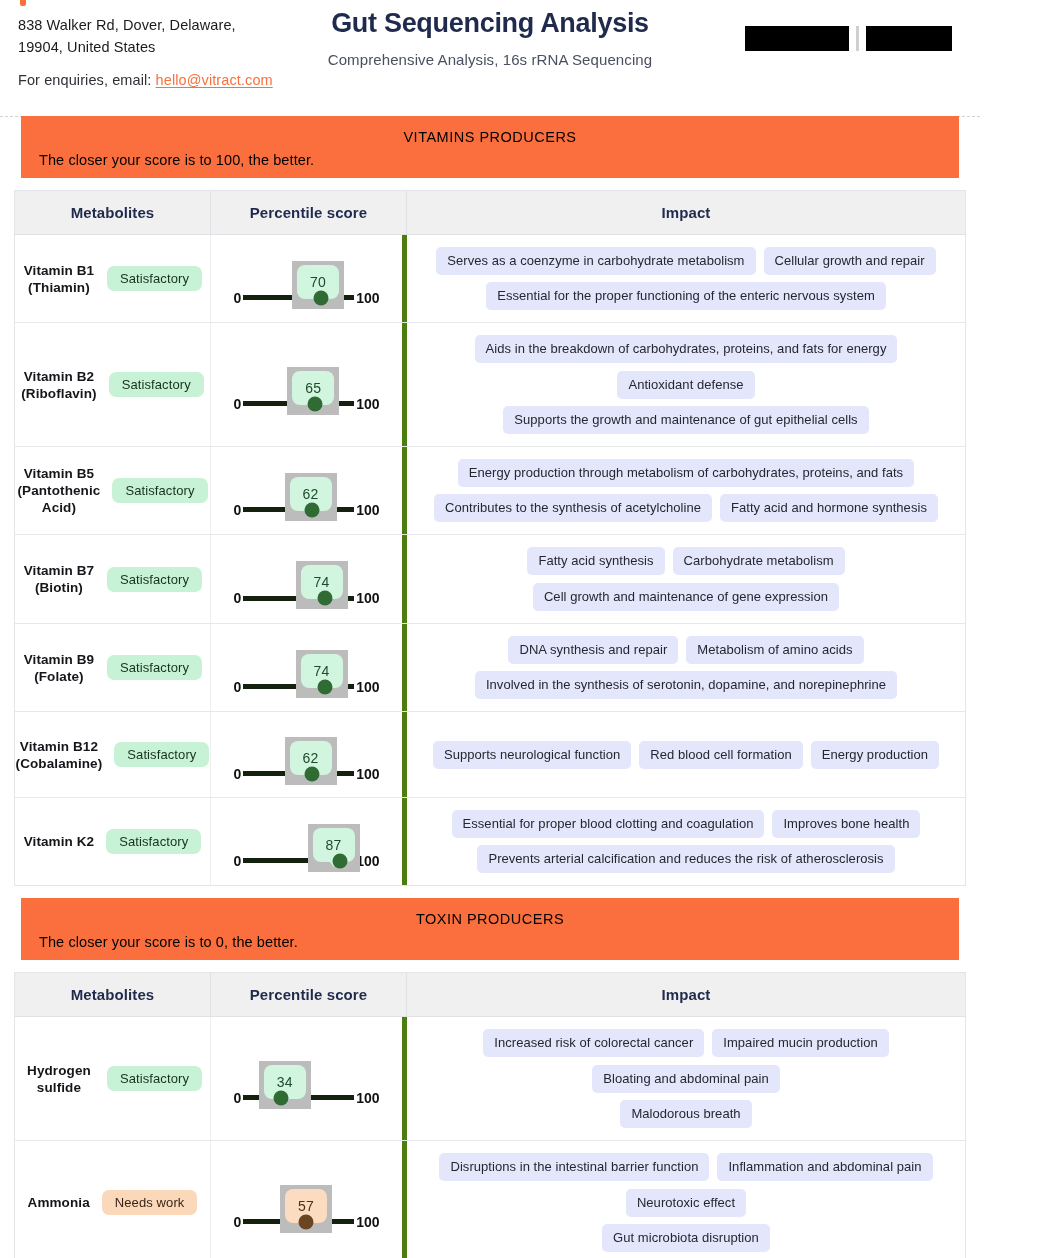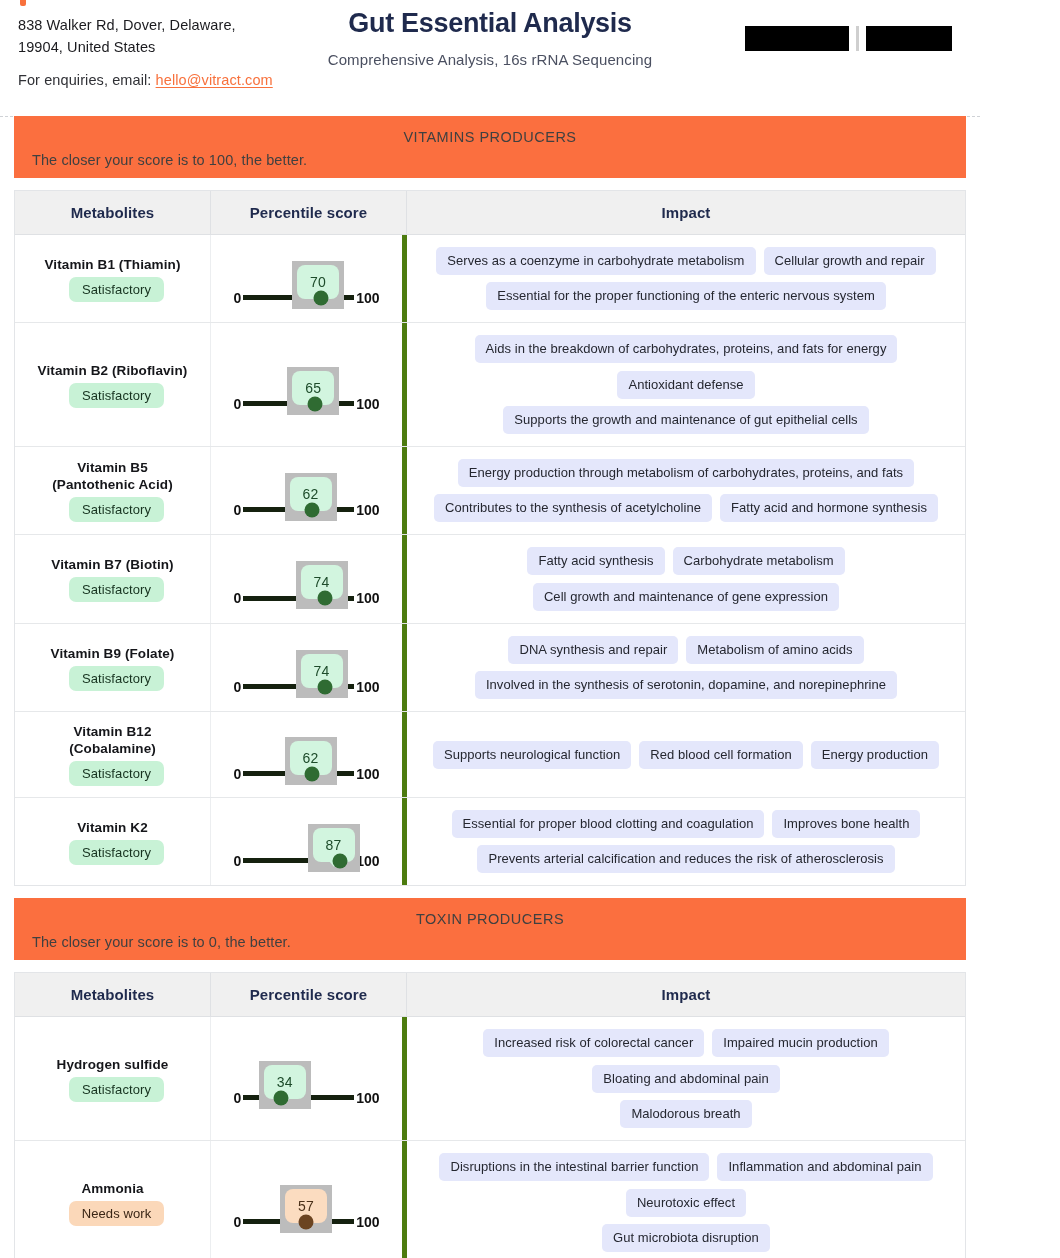--- a/index.html
+++ b/index.html
@@ -79,23 +79,23 @@
   .redact .sep { width: 3px; height: 25px; background: #cfcfcf; margin: 0 7px; }
 
   .divider-dashed {
     position: absolute;
     left: 0; right: 0; top: 116px;
     border-top: 1px dashed #cfd2d6;
   }
 
   
   .banner {
-    margin: 0 14px;
+    margin: 0 21px;
     background: #fb6f3f;
-    color: #404040;
+    color: #000000;
     padding: 10px 18px 12px 18px;
     position: relative;
     height: 62px;
   }
   .banner-title {
     text-align: center;
     font-size: 14.5px;
     letter-spacing: .5px;
     line-height: 22px;
   }
@@ -131,21 +131,21 @@
   .trow {
     display: flex;
     border-bottom: 1px solid #e6e8ea;
     min-height: 86px;
   }
   .trow:last-child { border-bottom: none; }
 
   .c-met {
     width: 196px; flex: 0 0 196px;
     border-right: 1px solid #eceef0;
-    display: flex; flex-direction: column;
+    display: flex; flex-direction: row;
     align-items: center; justify-content: center;
     padding: 10px 8px;
     gap: 4px;
   }
   .met-name {
     font-size: 13.5px;
     font-weight: bold;
     color: #15161a;
     text-align: center;
     line-height: 17px;
@@ -272,21 +272,21 @@
     <div class="orange-tick"></div>
 
     <div class="addr">
       <div>838 Walker Rd, Dover, Delaware,</div>
       <div>19904, United States</div>
     </div>
 
     <div class="enquiry"><span>For enquiries, email: </span><a class="mail" href="#">hello@vitract.com</a></div>
 
     <div class="title-wrap">
-      <div class="title">Gut Essential Analysis</div>
+      <div class="title">Gut Sequencing Analysis</div>
       <div class="subtitle">Comprehensive Analysis, 16s rRNA Sequencing</div>
     </div>
 
     <div class="redact">
       <div class="blk b1"></div>
       <div class="sep"></div>
       <div class="blk b2"></div>
     </div>
 
     <div class="divider-dashed"></div>

